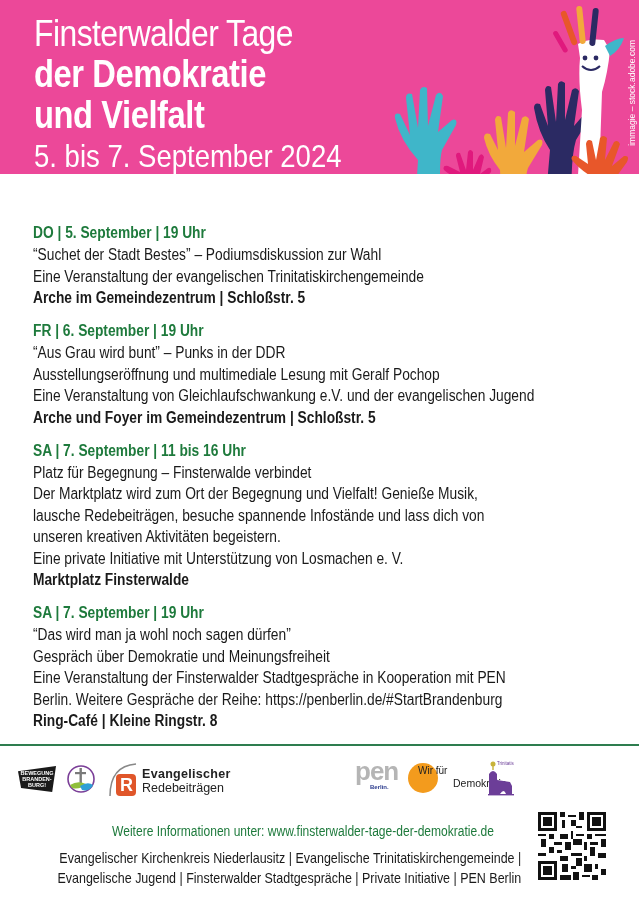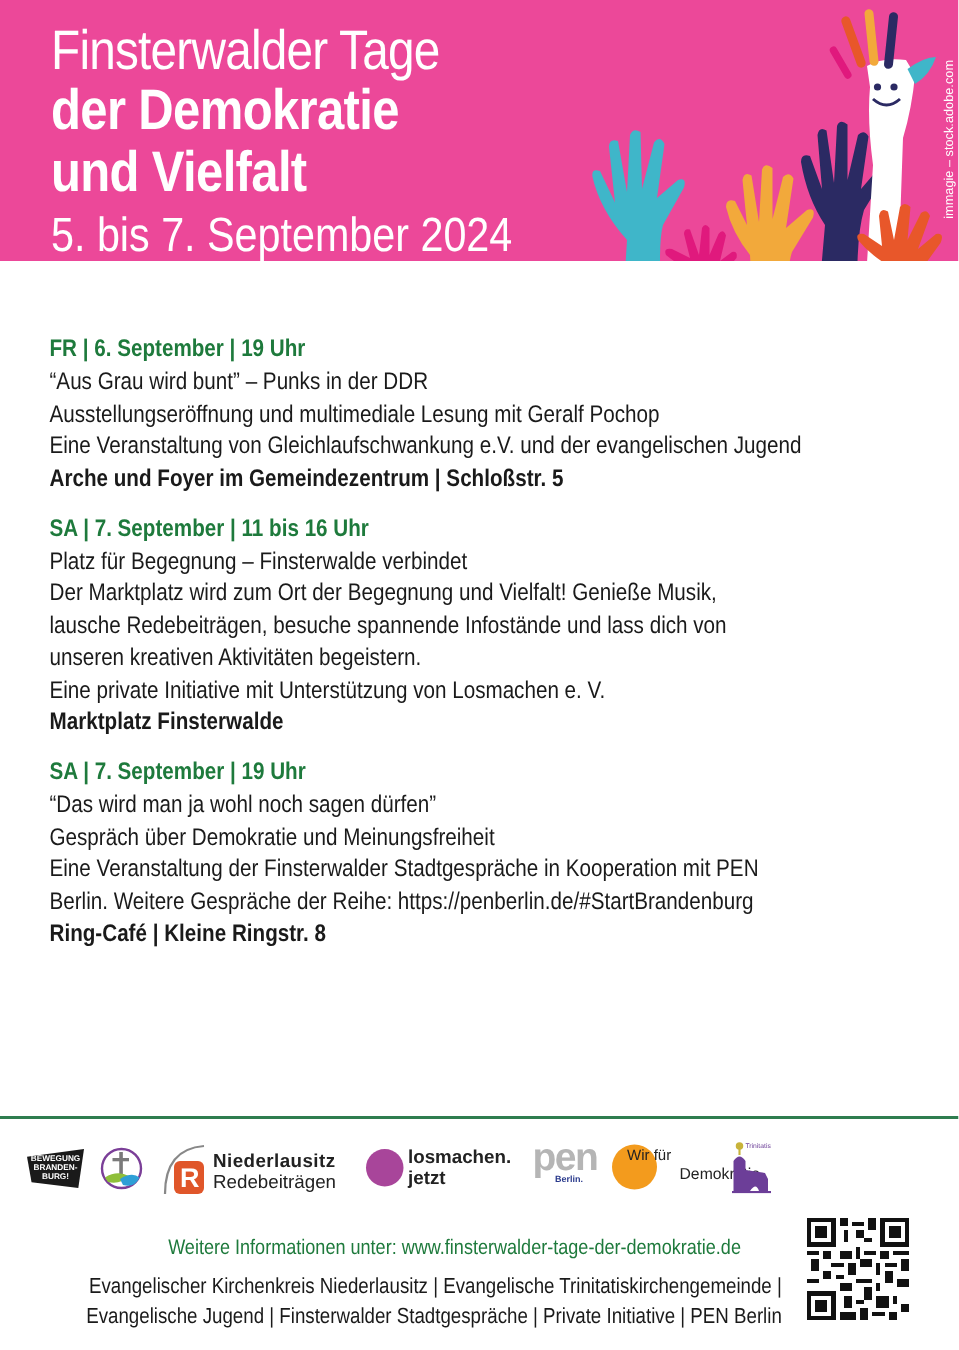--- a/index.html
+++ b/index.html
@@ -77,20 +77,26 @@
 
     <g fill="#e8572a">
       <path d="M210 208 L214 178 Q200 170 192 160 Q190 155 196 156 L208 164 L206 144 Q207 138 212 141 L216 160 L220 138 Q223 134 227 138 L225 160 L234 142 Q238 139 240 144 L232 166 L244 156 Q250 155 247 162 L234 180 L236 208 Z"></path>
     </g>
   </svg>
   <div class="credit">immagie – stock.adobe.com</div>
 </div>
 
 <div class="events">
   <div class="event">
+    <div class="head">DO | 5. September | 19 Uhr</div>
+    <div class="line">“Suchet der Stadt Bestes” – Podiumsdiskussion zur Wahl</div>
+    <div class="line">Eine Veranstaltung der evangelischen Trinitatiskirchengemeinde</div>
+    <div class="loc">Arche im Gemeindezentrum | Schloßstr. 5</div>
+  </div>
+  <div class="event">
     <div class="head">FR | 6. September | 19 Uhr</div>
     <div class="line">“Aus Grau wird bunt” – Punks in der DDR</div>
     <div class="line">Ausstellungseröffnung und multimediale Lesung mit Geralf Pochop</div>
     <div class="line">Eine Veranstaltung von Gleichlaufschwankung e.V. und der evangelischen Jugend</div>
     <div class="loc">Arche und Foyer im Gemeindezentrum | Schloßstr. 5</div>
   </div>
   <div class="event">
     <div class="head">SA | 7. September | 11 bis 16 Uhr</div>
     <div class="line">Platz für Begegnung – Finsterwalde verbindet</div>
     <div class="line">Der Marktplatz wird zum Ort der Begegnung und Vielfalt! Genieße Musik,</div>
@@ -124,29 +130,24 @@
     <path d="M4 22 Q12 17 20 21 Q14 27 6 25 Z" fill="#8fbf3a"></path>
     <path d="M14 23 Q22 18 27 22 Q24 29 16 27 Z" fill="#2e9fd6"></path>
   </svg>
 
   <div class="logo" style="left:108px; top:4px; width:130px; height:34px;">
     <svg style="position:absolute; left:0; top:0;" width="30" height="34" viewBox="0 0 30 34">
       <path d="M2 34 Q2 4 28 2" stroke="#888" stroke-width="1.5" fill="none"></path>
       <rect x="8" y="12" width="20" height="22" rx="4" fill="#e0562a"></rect>
     </svg>
     <span style="position:absolute; left:12px; top:13px; color:#fff; font-weight:bold; font-size:18px;">R</span>
-    <span style="position:absolute; left:34px; top:5px; font-size:12.5px; font-weight:bold; color:#222; letter-spacing:0.3px;">Niederlausitz</span>
+    <span style="position:absolute; left:34px; top:5px; font-size:12.5px; font-weight:bold; color:#222; letter-spacing:0.3px;">Evangelischer</span>
     <span style="position:absolute; left:34px; top:19px; font-size:12.5px; color:#222;">Redebeiträgen</span>
   </div>
 
-  <div class="logo" style="left:244px; top:6px; width:100px; height:30px;">
-    <div style="position:absolute; left:0; top:2px; width:25px; height:25px; border-radius:50%; background:#a8459a;"></div>
-    <span style="position:absolute; left:28px; top:0; font-size:12.5px; font-weight:bold; color:#222;">losmachen.</span>
-    <span style="position:absolute; left:28px; top:14px; font-size:12.5px; font-weight:bold; color:#222;">jetzt</span>
-  </div>
 
   <div class="logo" style="left:355px; top:4px; width:40px; height:34px;">
     <span style="position:absolute; left:0; top:-6px; font-size:26px; font-weight:bold; color:#b5b5b5; letter-spacing:-1px;">pen</span>
     <span style="position:absolute; left:15px; top:22px; font-size:6px; font-weight:bold; color:#2a3a8c;">Berlin.</span>
   </div>
 
   <div class="logo" style="left:408px; top:4px; width:70px; height:34px;">
     <div style="position:absolute; left:0; top:1px; width:30px; height:30px; border-radius:50%; background:#f39b1d;"></div>
     <span style="position:absolute; left:10px; top:3px; font-size:10px; color:#222;">Wir für</span>
     <span style="position:absolute; left:10px; top:15px; font-size:10.5px; color:#222;padding-left:35px;">Demokratie</span>

